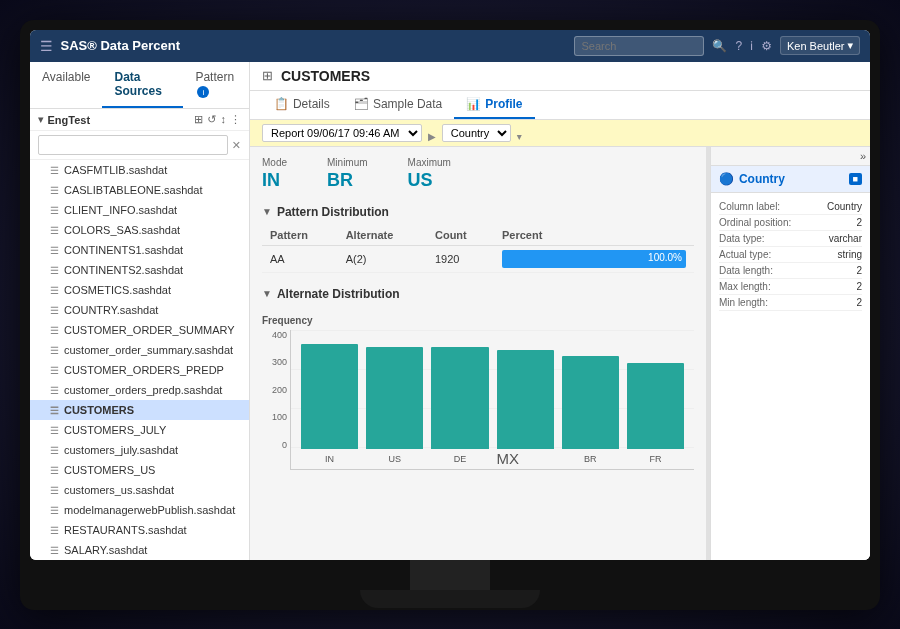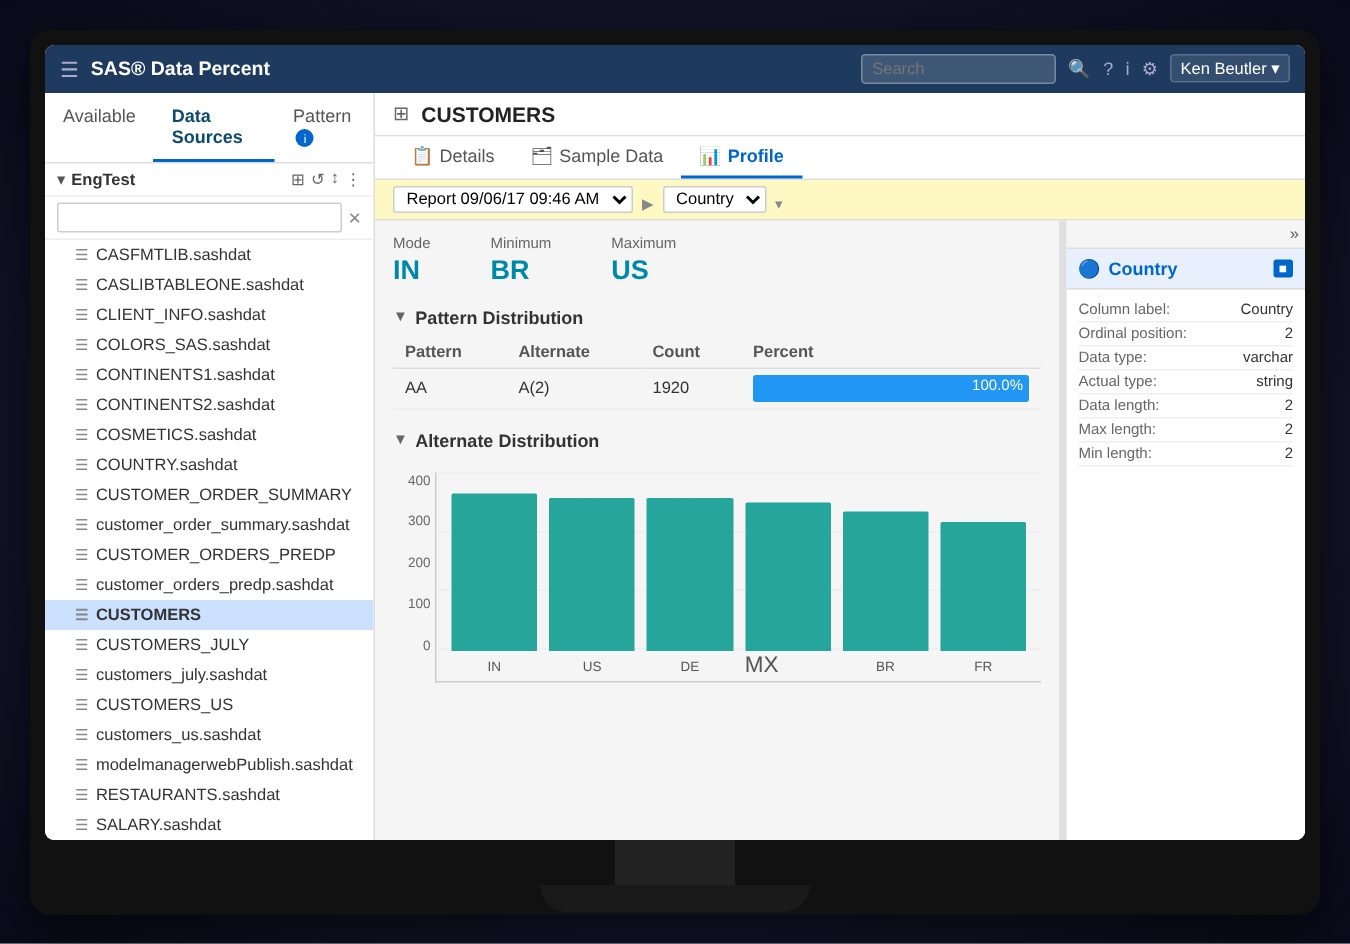--- a/index.html
+++ b/index.html
@@ -641,20 +641,21 @@
   </tr>
                   </tbody>
               </table>
 
               <div class="section-header freq-section">
                 <span class="section-toggle">▼</span>
                 <span>Alternate Distribution</span>
               </div>
 
               <div class="freq-chart-area">
+                <div class="chart-y-label">Frequency</div>
                 <div style="display:flex;gap:0;">
 
                   <div style="display:flex;flex-direction:column;justify-content:space-between;align-items:flex-end;width:28px;height:140px;padding-bottom:20px;padding-right:3px;">
                     <span class="y-tick">400</span>
                     <span class="y-tick">300</span>
                     <span class="y-tick">200</span>
                     <span class="y-tick">100</span>
                     <span class="y-tick">0</span>
                   </div>
 

